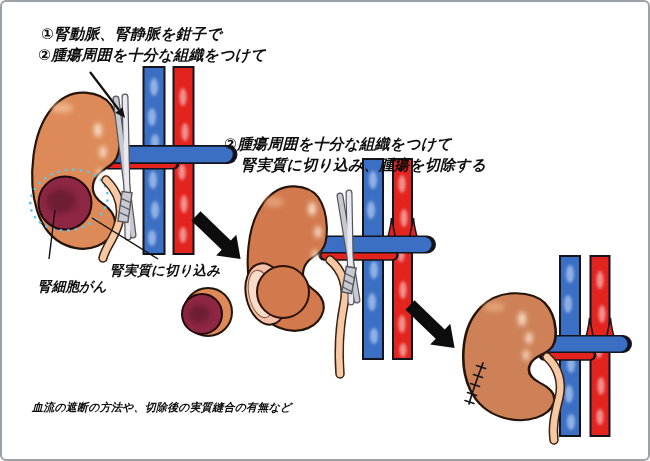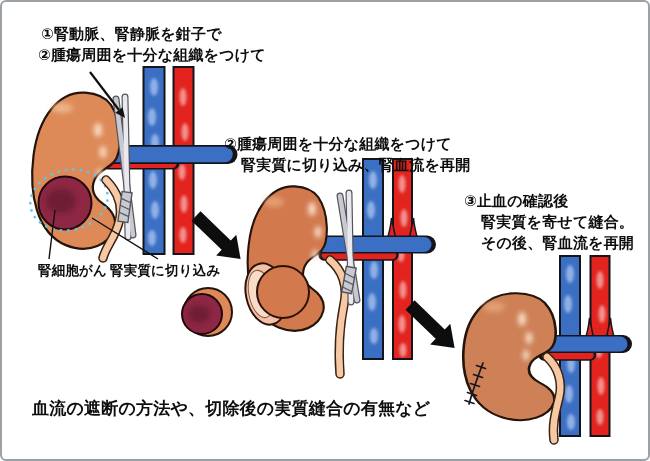--- a/index.html
+++ b/index.html
@@ -6,28 +6,29 @@
   .canvas{
     position:relative;
     width:650px;height:461px;
     box-sizing:border-box;
     background:#ffffff;
     border:2px solid #9ca1a6;
     border-radius:6px;
     overflow:hidden;
     font-family:"DejaVu Sans",sans-serif;
     color:#0d0d0d;
+    font-style:italic;
   }
   .art{position:absolute;left:0;top:0;}
   .txt{position:absolute;font-weight:600;letter-spacing:.2px;white-space:nowrap;}
   .step{font-size:15px;line-height:21px;}
   .step .ln{display:block;}
   .indent{padding-left:17px;}
   .lbl{font-size:13.5px;line-height:17px;}
-  .note{font-size:17px;line-height:20.5px;}
+  .note{font-size:11px;line-height:20.5px;}
   .note .ln{display:block;}
 </style>
 </head>
 <body>
 
 <div class="canvas">
 
   <svg class="art" width="650" height="461" viewBox="0 0 650 461">
     <defs>
       <path id="bean" d="M46,2 C22,2 5,26 3,60 C1,94 11,127 38,136 C60,143 78,132 81,118 C83,107 75,101 68,97 C60,92 57,85 60,77 C63,69 71,67 76,61 C83,53 82,26 70,11 C63,3 54,2 46,2 Z"></path>
@@ -256,29 +257,24 @@
     </g>
   </svg>
 
   <div class="txt step" style="left:36px;top:22px;">
     <span class="ln" style="padding-left:3px;">①腎動脈、腎静脈を鉗子で</span>
     <span class="ln">②腫瘍周囲を十分な組織をつけて</span>
   </div>
 
   <div class="txt step" style="left:222px;top:132px;">
     <span class="ln">②腫瘍周囲を十分な組織をつけて</span>
-    <span class="ln indent">腎実質に切り込み、腎血流を再開</span>
+    <span class="ln indent">腎実質に切り込み、腫瘍を切除する</span>
   </div>
 
-  <div class="txt step" style="left:462px;top:189px;">
-    <span class="ln">③止血の確認後</span>
-    <span class="ln indent">腎実質を寄せて縫合。</span>
-    <span class="ln indent">その後、腎血流を再開</span>
-  </div>
-
-  <div class="txt lbl" style="left:36px;top:260px;">腎細胞がん</div>
+
+  <div class="txt lbl" style="left:36px;top:276px;">腎細胞がん</div>
   <div class="txt lbl" style="left:108px;top:260px;">腎実質に切り込み</div>
 
   <div class="txt note" style="left:30px;top:396px;">
     <span class="ln">血流の遮断の方法や、切除後の実質縫合の有無など</span>
   </div>
 
 </div>
 
 </body></html>

